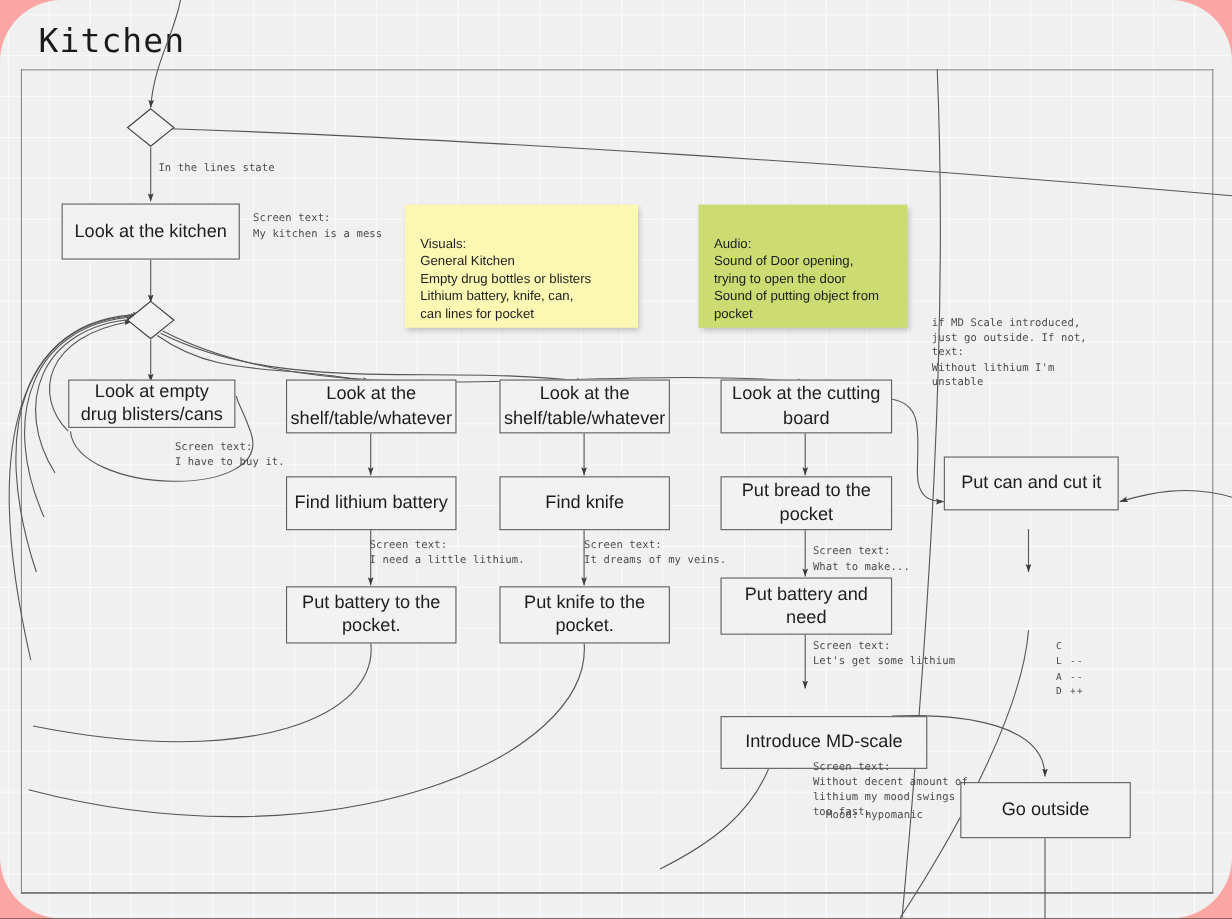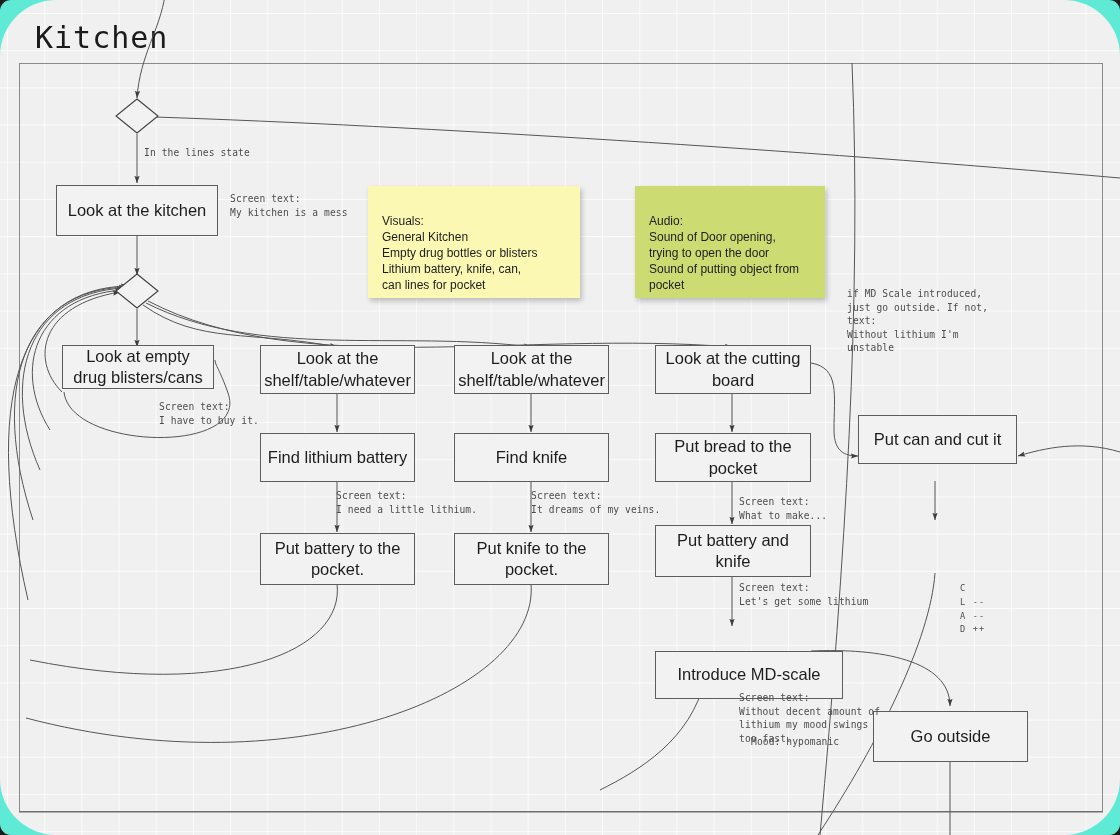--- a/index.html
+++ b/index.html
@@ -4,24 +4,23 @@
 <style>
   html, body {
     margin: 0;
     padding: 0;
     background: #1c1c1c;
   }
   #screen {
     position: relative;
     width: 1120px;
     height: 835px;
-    background: #5eead4;
+    background: #fca5a5;
     overflow: hidden;
     font-family: "Liberation Sans", sans-serif;
-    border-radius: 11px;
   }
   
   #canvas {
     position: absolute;
     left: 0;
     top: 0;
     width: 1120px;
     height: 835px;
     border-radius: 56px;
     background-color: #f0f0f0;
@@ -221,21 +220,21 @@
 
     <div class="node" style="left:454px; top:533px; width:155px; height:52px;">
       <span>Put knife to the pocket.</span>
     </div>
 
     <div class="node" style="left:260px; top:533px; width:155px; height:52px;">
       <span>Put battery to the pocket.</span>
     </div>
 
     <div class="node" style="left:655px; top:525px; width:156px; height:52px;">
-      <span>Put battery and knife</span>
+      <span>Put battery and need</span>
     </div>
 
 
     <div class="node" style="left:655px; top:627px; width:188px; height:48px;margin-top:24px;">
       <span>Introduce MD-scale</span>
     </div>
 
     <div class="node" style="left:873px; top:711px; width:155px; height:51px;">
       <span>Go outside</span>
     </div>

